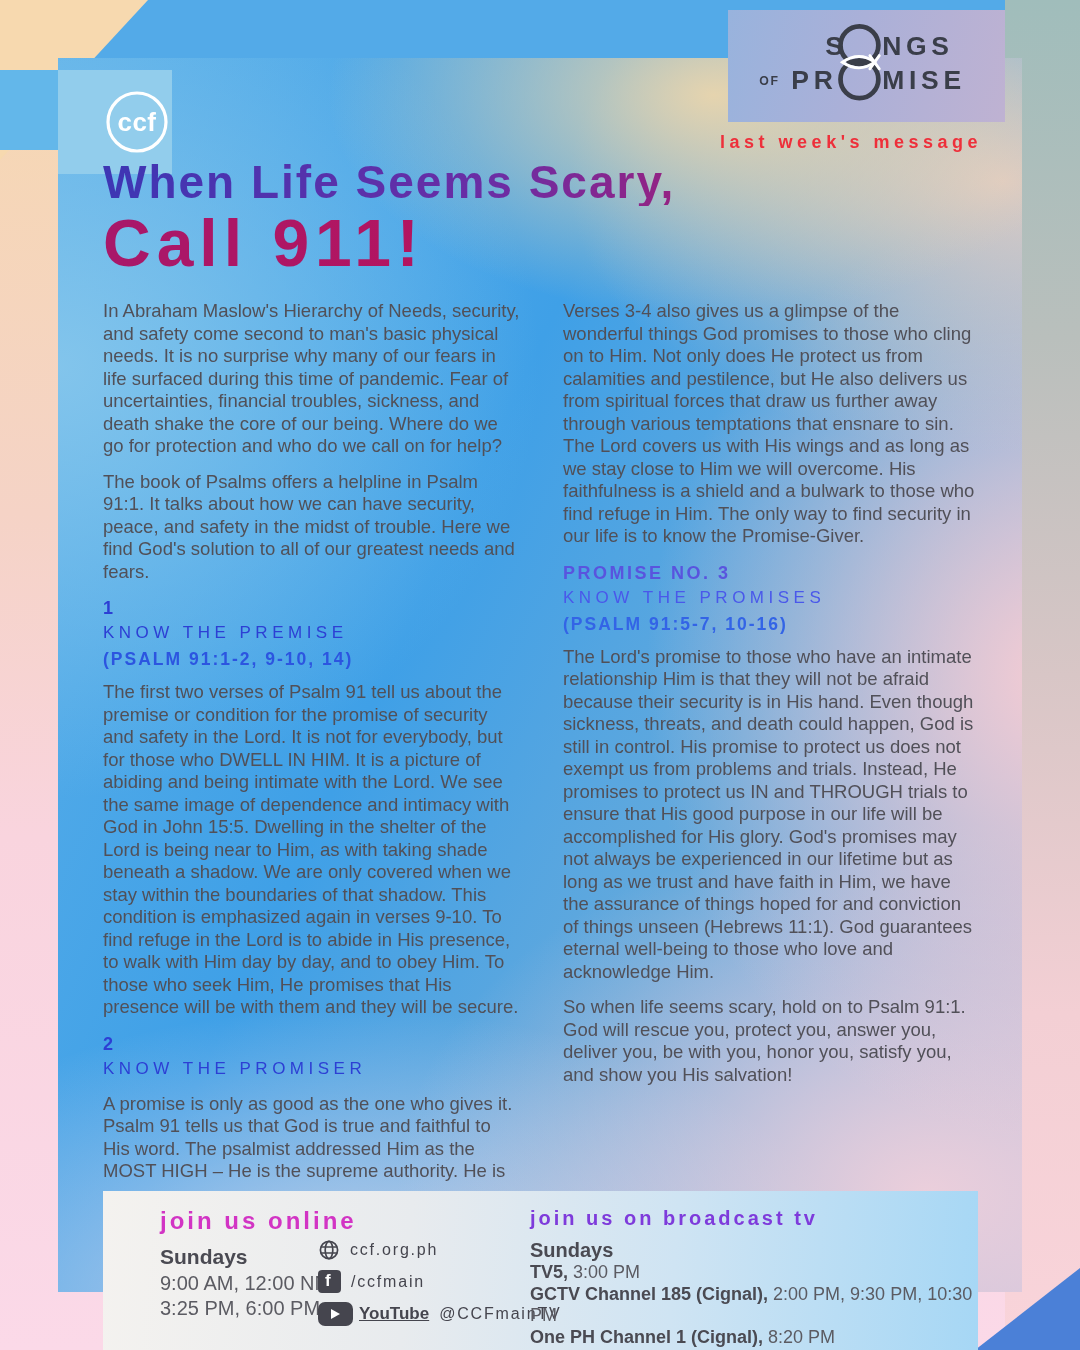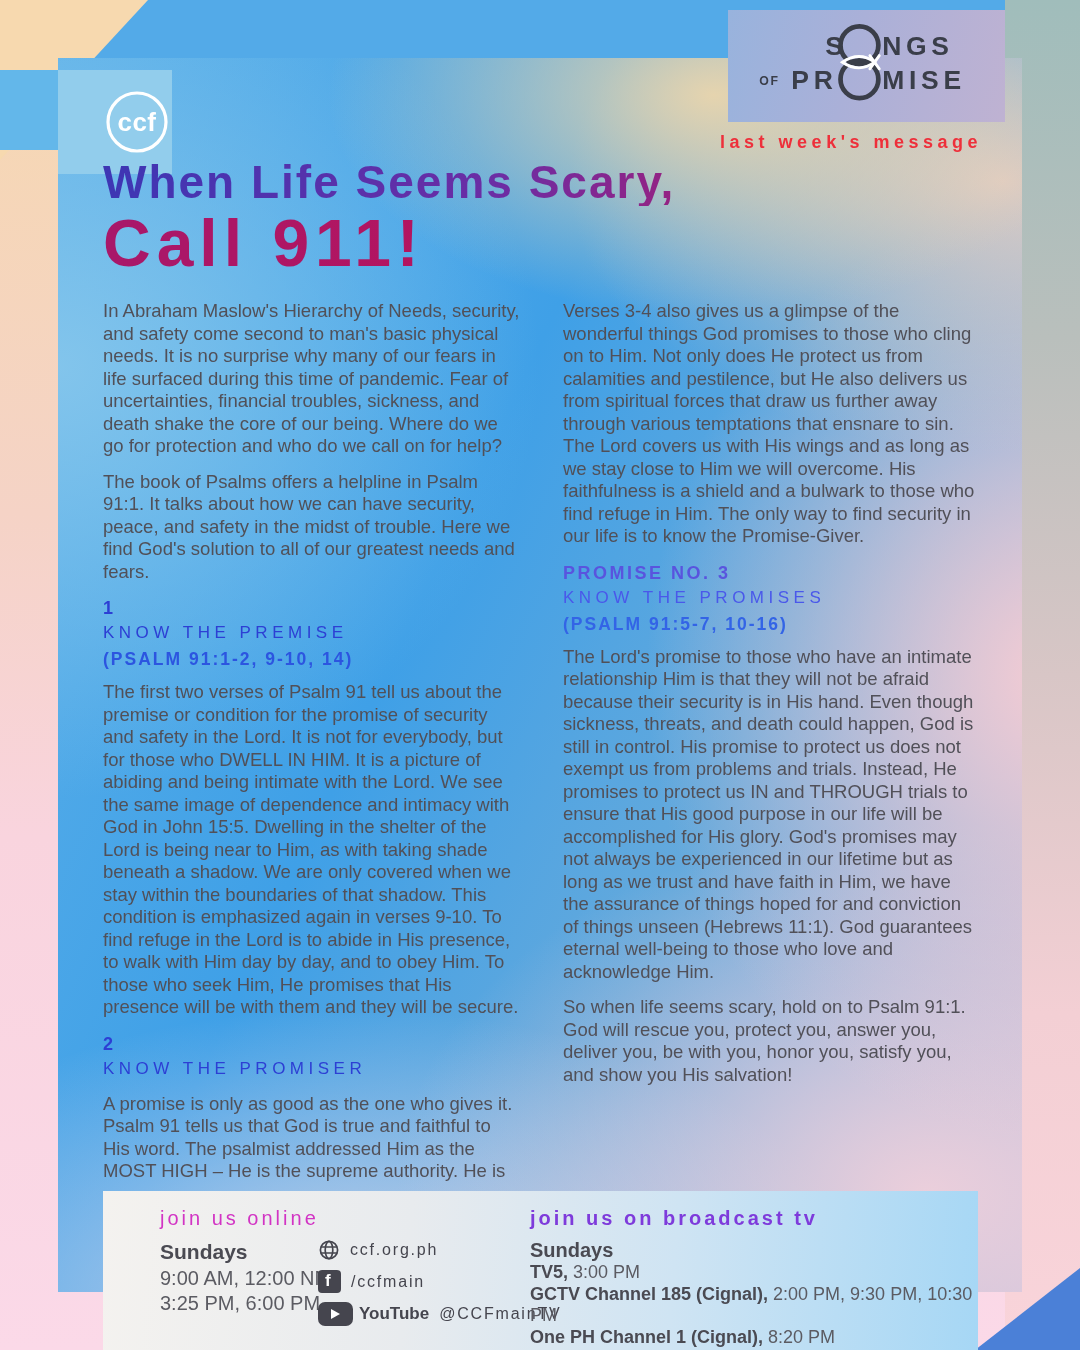--- a/index.html
+++ b/index.html
@@ -55,33 +55,33 @@
   .sec-num{font-size:18px;font-weight:700;color:#2d3fd4;letter-spacing:2px;line-height:22px;}
   .sec-title{font-size:17px;font-weight:400;color:#2d3fd4;letter-spacing:4.5px;line-height:28px;}
   .sec-ref{font-size:17.5px;font-weight:700;color:#2c55e0;letter-spacing:2px;line-height:24px;}
   .s3 .sec-num{color:#5954de;letter-spacing:2.5px;}
   .s3 .sec-title{color:#4a58ea;}
   .s3 .sec-ref{color:#3364e6;}
   
   .footer{position:absolute;left:103px;top:1191px;width:875px;height:159px;
     background:linear-gradient(95deg,#f4f2ef 0%,#e8ebee 35%,#cfe4f3 65%,#a6d7f5 100%);}
   .f-online{position:absolute;left:57px;top:16px;}
-  .f-head-online{font-size:20px;font-weight:400;letter-spacing:3px;color:#d234c4;}
+  .f-head-online{font-size:24px;font-weight:700;letter-spacing:3px;color:#d234c4;}
   .f-day{font-size:21px;font-weight:700;color:#4a4a52;margin-top:10px;}
   .f-times{font-size:20px;color:#5b5b62;line-height:25px;margin-top:2px;}
   .f-social{position:absolute;left:215px;top:48px;}
   .f-srow{display:flex;align-items:center;margin-bottom:9px;}
   .f-srow .txt{font-size:16px;letter-spacing:1.8px;color:#45454e;margin-left:10px;}
   .fb-icon{width:23px;height:23px;background:#45454e;border-radius:4px;position:relative;}
   .fb-icon span{position:absolute;left:7px;top:1px;color:#fff;font-weight:700;font-size:17px;}
   .yt-badge{width:35px;height:24px;background:#45454e;border-radius:7px;
     display:flex;align-items:center;justify-content:center;}
   .yt-badge i{display:block;width:0;height:0;border-left:9px solid #fff;
     border-top:5.5px solid transparent;border-bottom:5.5px solid transparent;}
-  .yt-word{font-size:17px;font-weight:700;color:#45454e;margin-left:6px;letter-spacing:0;}
+  .yt-word{font-size:17px;font-weight:700;color:#45454e;margin-left:6px;letter-spacing:0;text-decoration:underline;}
   .f-broadcast{position:absolute;left:427px;top:16px;}
   .f-head-tv{font-size:20px;font-weight:700;letter-spacing:3px;color:#7e3bdb;}
   .f-tvday{font-size:20px;font-weight:700;color:#4a4a52;margin-top:9px;line-height:23px;}
   .f-tvrow{font-size:18px;color:#5b5b62;line-height:21.5px;}
   .f-tvrow .b{font-weight:700;color:#4a4a52;}
 </style>
 </head>
 <body>
 
 <div class="bg-base"></div>

